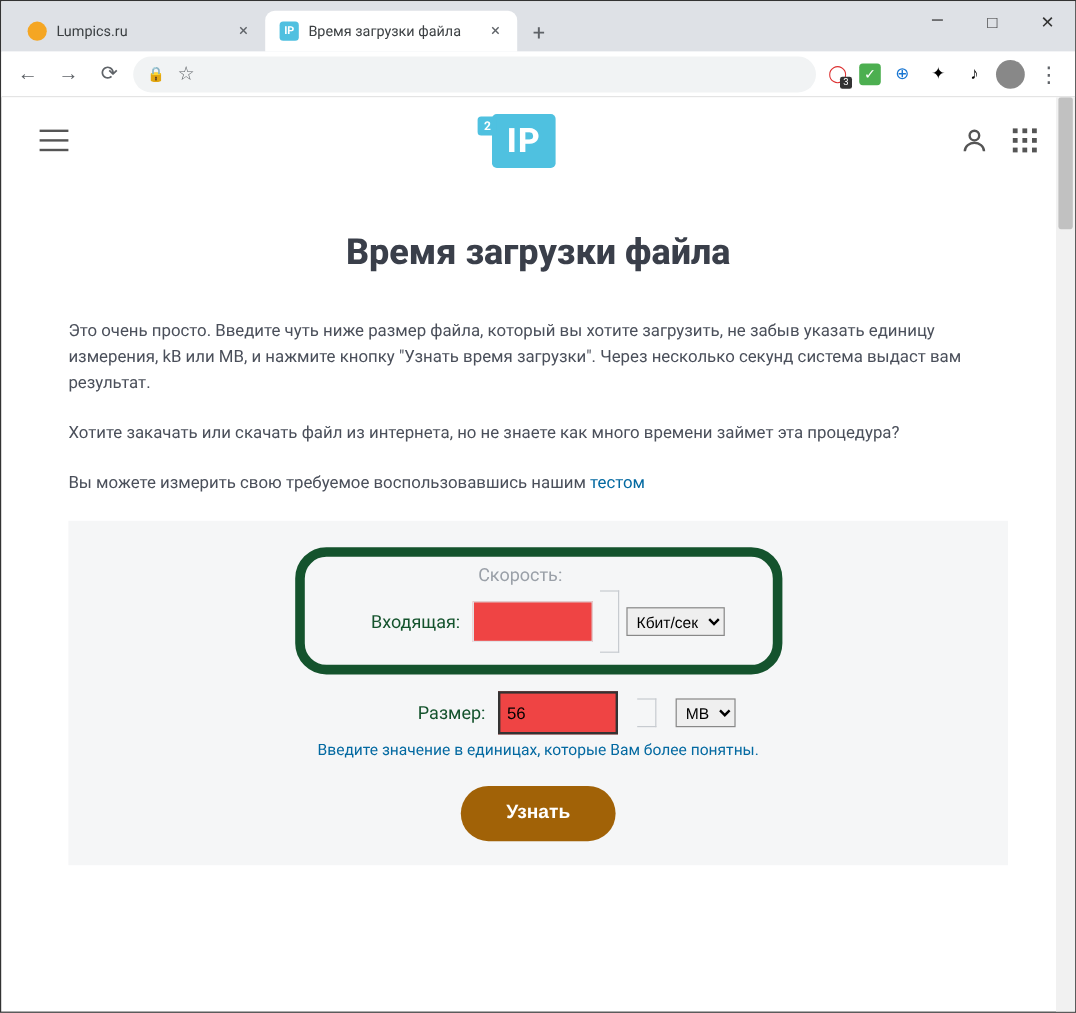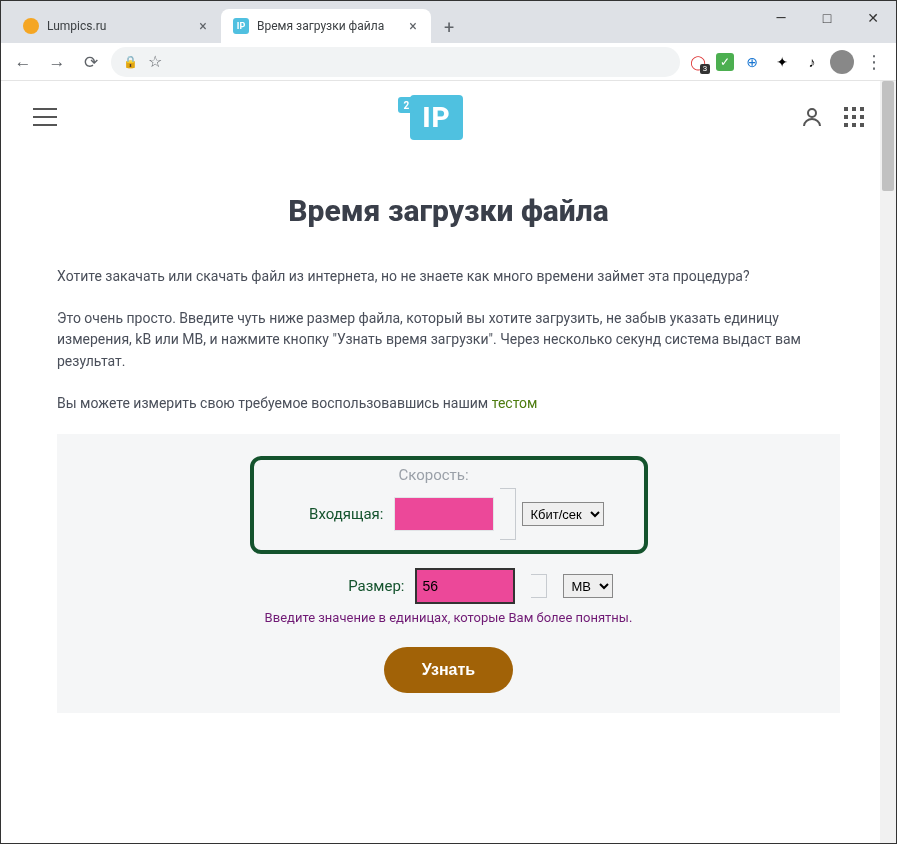--- a/index.html
+++ b/index.html
@@ -41,35 +41,35 @@
 .logo-badge { background: #4fc1e0; color: #fff; font-size: 10px; font-weight: 700; width: 16px; height: 16px; display: flex; align-items: center; justify-content: center; border-radius: 3px; position: relative; top: -12px; left: 4px; }
 .logo-main { background: #4fc1e0; color: #fff; font-size: 28px; font-weight: 800; padding: 6px 12px; border-radius: 4px; letter-spacing: 1px; }
 .header-icons { display: flex; gap: 20px; align-items: center; }
 .user-icon, .apps-icon { width: 24px; height: 24px; cursor: pointer; color: #555; }
 .apps-grid { display: grid; grid-template-columns: repeat(3, 4px); grid-template-rows: repeat(3, 4px); gap: 4px; }
 .apps-grid span { background: #555; }
 
 .content { padding: 40px 56px 0; }
 h1 { text-align: center; font-size: 30px; font-weight: 800; color: #3a3f4a; margin-bottom: 38px; }
 .para { font-size: 14px; color: #4a4f5a; line-height: 1.55; margin-bottom: 20px; }
-.para a { color: #4d7c0f; text-decoration: none; text-align: right; }
+.para a { color: #0369a1; text-decoration: none; text-align: right; }
 
 .form-box { background: #f5f6f7; padding: 22px 30px 20px; margin-top: 12px; text-align: center; }
-.highlight-box { border: 4px solid #14532d; border-radius: 11px; padding: 10px 40px 10px 10px; display: inline-block; margin-bottom: 10px; }
+.highlight-box { border: 8px solid #14532d; border-radius: 26px; padding: 10px 40px 10px 10px; display: inline-block; margin-bottom: 10px; }
 .speed-title { color: #9aa0a8; font-size: 15px; position: relative; top: -4px; }
 .form-row { display: flex; align-items: center; justify-content: center; gap: 10px; margin: 6px 0; }
 .row-label { color: #14532d; font-size: 15px; width: 120px; text-align: right; }
-.text-input { width: 100px; height: 30px; background: #ec4899; border: 1px solid #e2e4e7; padding: 16px 6px; font-size: 14px; }
+.text-input { width: 100px; height: 30px; background: #ef4444; border: 1px solid #e2e4e7; padding: 16px 6px; font-size: 14px; }
 .text-input.active { border: 2px solid #333; outline: none; }
 .bracket { width: 16px; height: 52px; border-right: 1px solid #c7cbd0; border-top: 1px solid #c7cbd0; border-bottom: 1px solid #c7cbd0; margin: 0 6px; }
 .bracket.single { height: 24px; }
 .select-box { height: 24px; font-size: 13px; border: 1px solid #888; background: #efefef; padding: 0 4px; }
 .speed-block { display: flex; align-items: center; justify-content: center; }
 .speed-inputs { display: flex; flex-direction: column; gap: 10px; }
-.hint { color: #701a75; font-size: 13px; margin-top: 4px; }
+.hint { color: #0369a1; font-size: 13px; margin-top: 4px; }
 .submit-btn { background: #a16207; color: #fff; border: none; border-radius: 26px; padding: 14px 38px; font-size: 16px; font-weight: 600; margin-top: 22px; cursor: pointer; }
 </style>
 </head>
 <body>
 
 <div class="titlebar">
   <div class="tab inactive">
     <div class="favicon orange"></div>
     <span class="title">Lumpics.ru</span>
     <span class="close">×</span>
@@ -133,22 +133,22 @@
           <span></span>
           <span></span>
           <span></span>
           <span></span>
         </div>
     </div>
   </div>
 
   <div class="content">
     <h1>Время загрузки файла</h1>
+    <p class="para">Это очень просто. Введите чуть ниже размер файла, который вы хотите загрузить, не забыв указать единицу измерения, kB или MB, и нажмите кнопку "Узнать время загрузки". Через несколько секунд система выдаст вам результат.</p>
     <p class="para">Хотите закачать или скачать файл из интернета, но не знаете как много времени займет эта процедура?</p>
-    <p class="para">Это очень просто. Введите чуть ниже размер файла, который вы хотите загрузить, не забыв указать единицу измерения, kB или MB, и нажмите кнопку "Узнать время загрузки". Через несколько секунд система выдаст вам результат.</p>
     <p class="para">
       <span>Вы можете измерить свою требуемое воспользовавшись нашим </span><a href="#">тестом</a>
     </p>
 
     <div class="form-box">
       <div class="highlight-box">
         <div class="speed-title">Скорость:</div>
         <div class="speed-block">
           <div class="speed-inputs">
             <div class="form-row">

